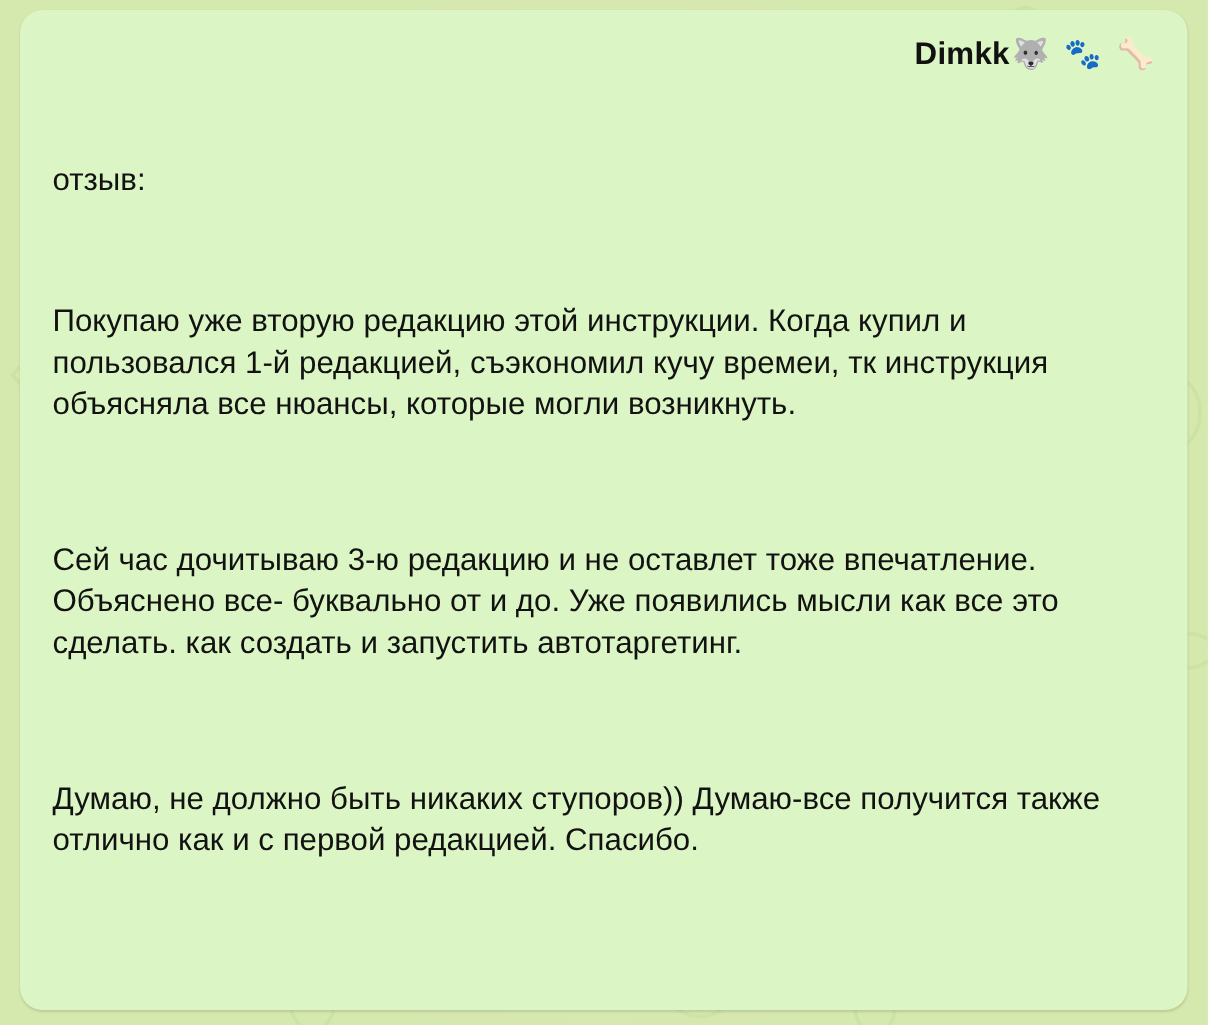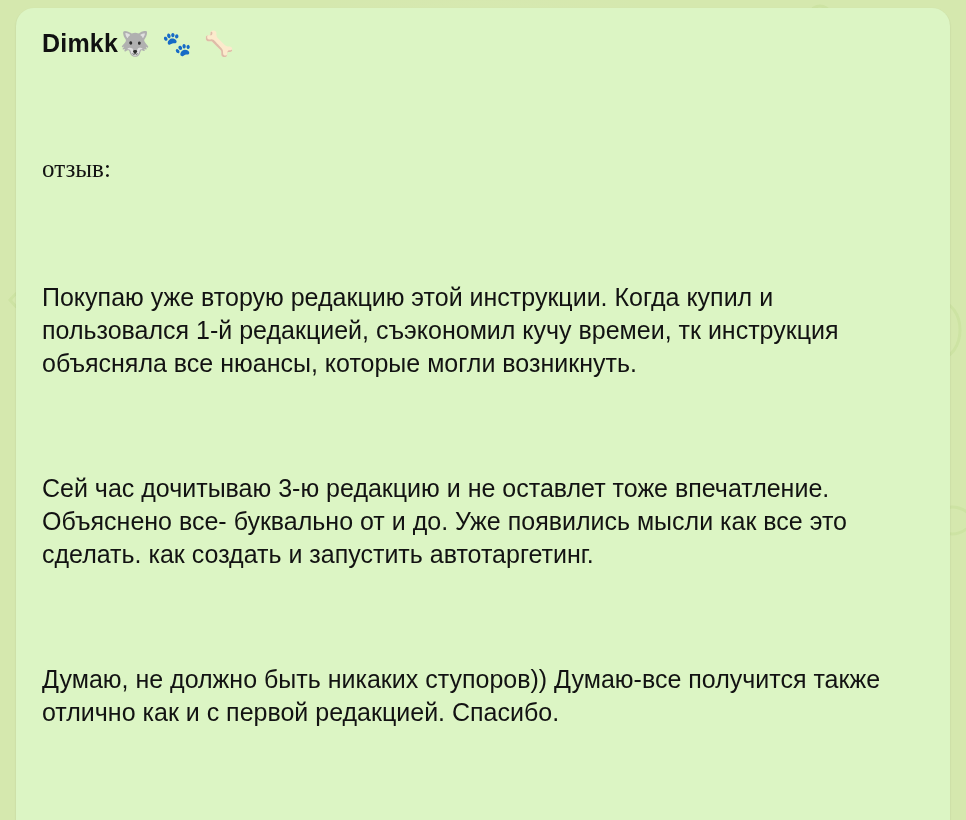--- a/index.html
+++ b/index.html
@@ -49,21 +49,22 @@
   }
   .sender-line {
     font-size: 25px;
     font-weight: 700;
     color: #1b1b1b;
     letter-spacing: 0.2px;
     line-height: 1.1;
     display: flex;
     align-items: center;
     gap: 2px;
-    margin-bottom: 28px;
+    margin-bottom: 4px;
+    justify-content: flex-end;
   }
   .sender-name {
     font-size: 25px;
     font-weight: 700;
     color: #111;
   }
   .emoji {
     font-size: 24px;
     line-height: 1;
   }
@@ -74,22 +75,21 @@
     font-size: 25px;
     line-height: 1.32;
     color: #121212;
     white-space: pre-wrap;
     word-wrap: break-word;
   }
   .msg-paragraph {
     margin: 0 0 26px 0;
   }
   .msg-paragraph.first {
-    margin-bottom: 30px;
-    font-family: Liberation Serif, serif;
+    margin-bottom: 14px;
   }
   .msg-paragraph.last {
     margin-bottom: 4px;
   }
 </style>
 </head>
 <body>
 
 <div class="chat-wallpaper">
   <svg class="pattern-layer" viewBox="0 0 966 820" preserveAspectRatio="none" xmlns="http://www.w3.org/2000/svg">

